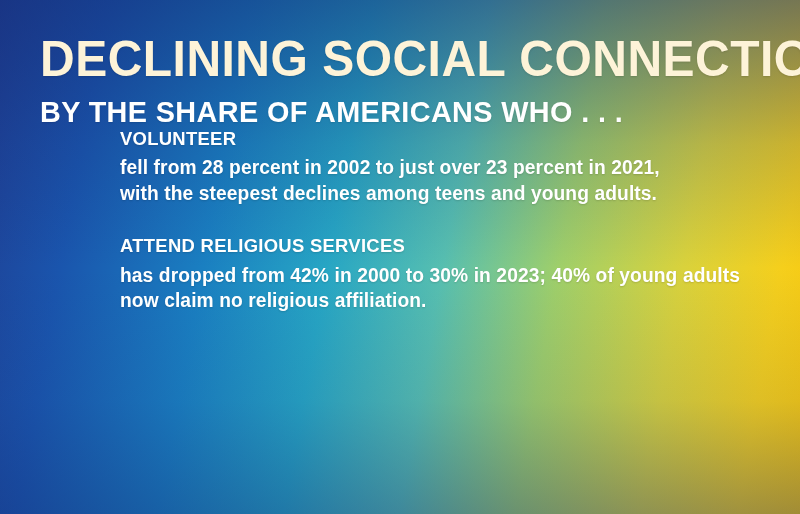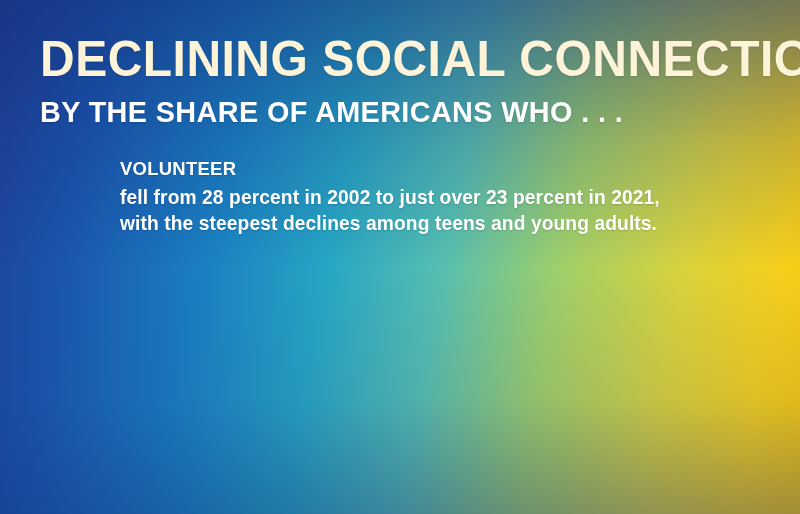--- a/index.html
+++ b/index.html
@@ -58,21 +58,20 @@
     line-height: 1.05;
     font-weight: bold;
     margin-top: 12px;
     letter-spacing: 0.4px;
     transform: scaleX(0.96);
     transform-origin: left center;
     white-space: nowrap;
     text-shadow: 0 1px 2px rgba(0,0,0,0.12);
   }
   .blocks {
-    margin-top: 30px;
     padding-left: 80px;
   }
   .block {
     margin-bottom: 28px;
   }
   .block:last-child {
     margin-bottom: 0;
   }
   .block-heading {
     color: #ffffff;
@@ -115,16 +114,23 @@
 
       <div class="block">
         <div class="block-heading">VOLUNTEER</div>
         <div class="block-body">
           <span class="line">fell from 28 percent in 2002 to just over 23 percent in 2021,</span>
           <span class="line">with the steepest declines among teens and young adults.</span>
         </div>
       </div>
 
 
+      <div class="block">
+        <div class="block-heading">ATTEND RELIGIOUS SERVICES</div>
+        <div class="block-body">
+          <span class="line">has dropped from 42% in 2000 to 30% in 2023; 40% of young adults</span>
+          <span class="line">now claim no religious affiliation.</span>
+        </div>
+      </div>
 
     </div>
   </div>
 </div>
 
 </body></html>

